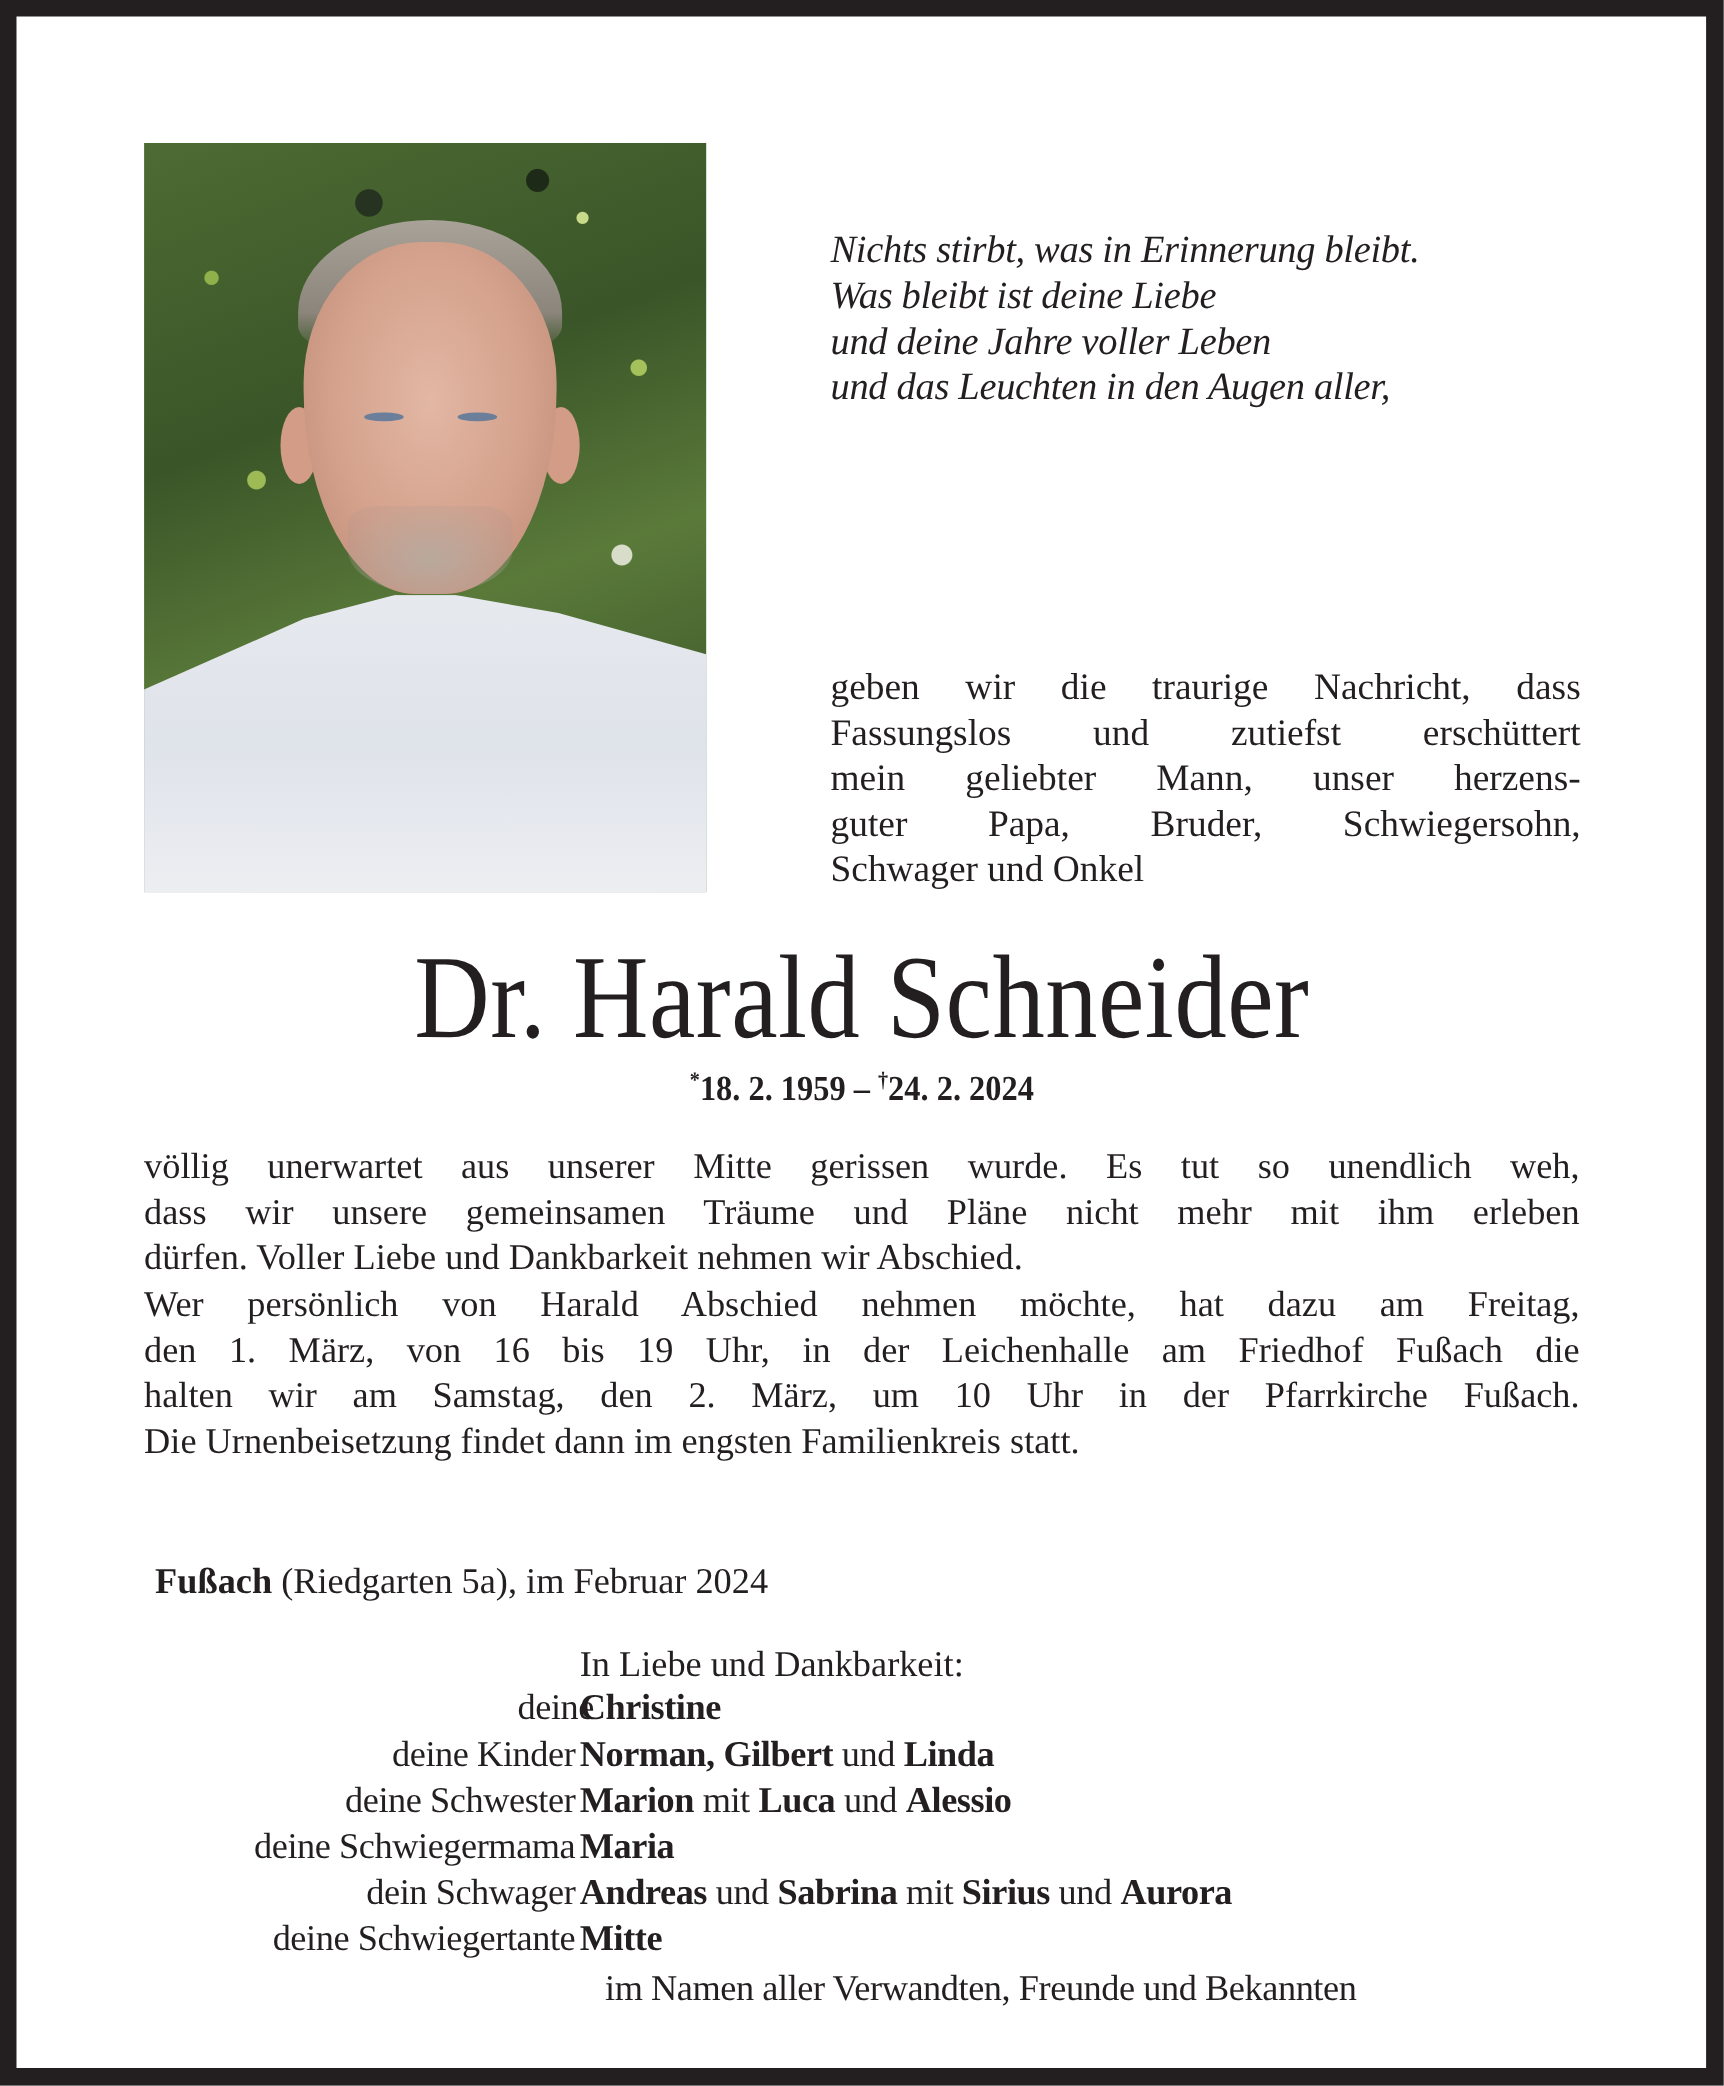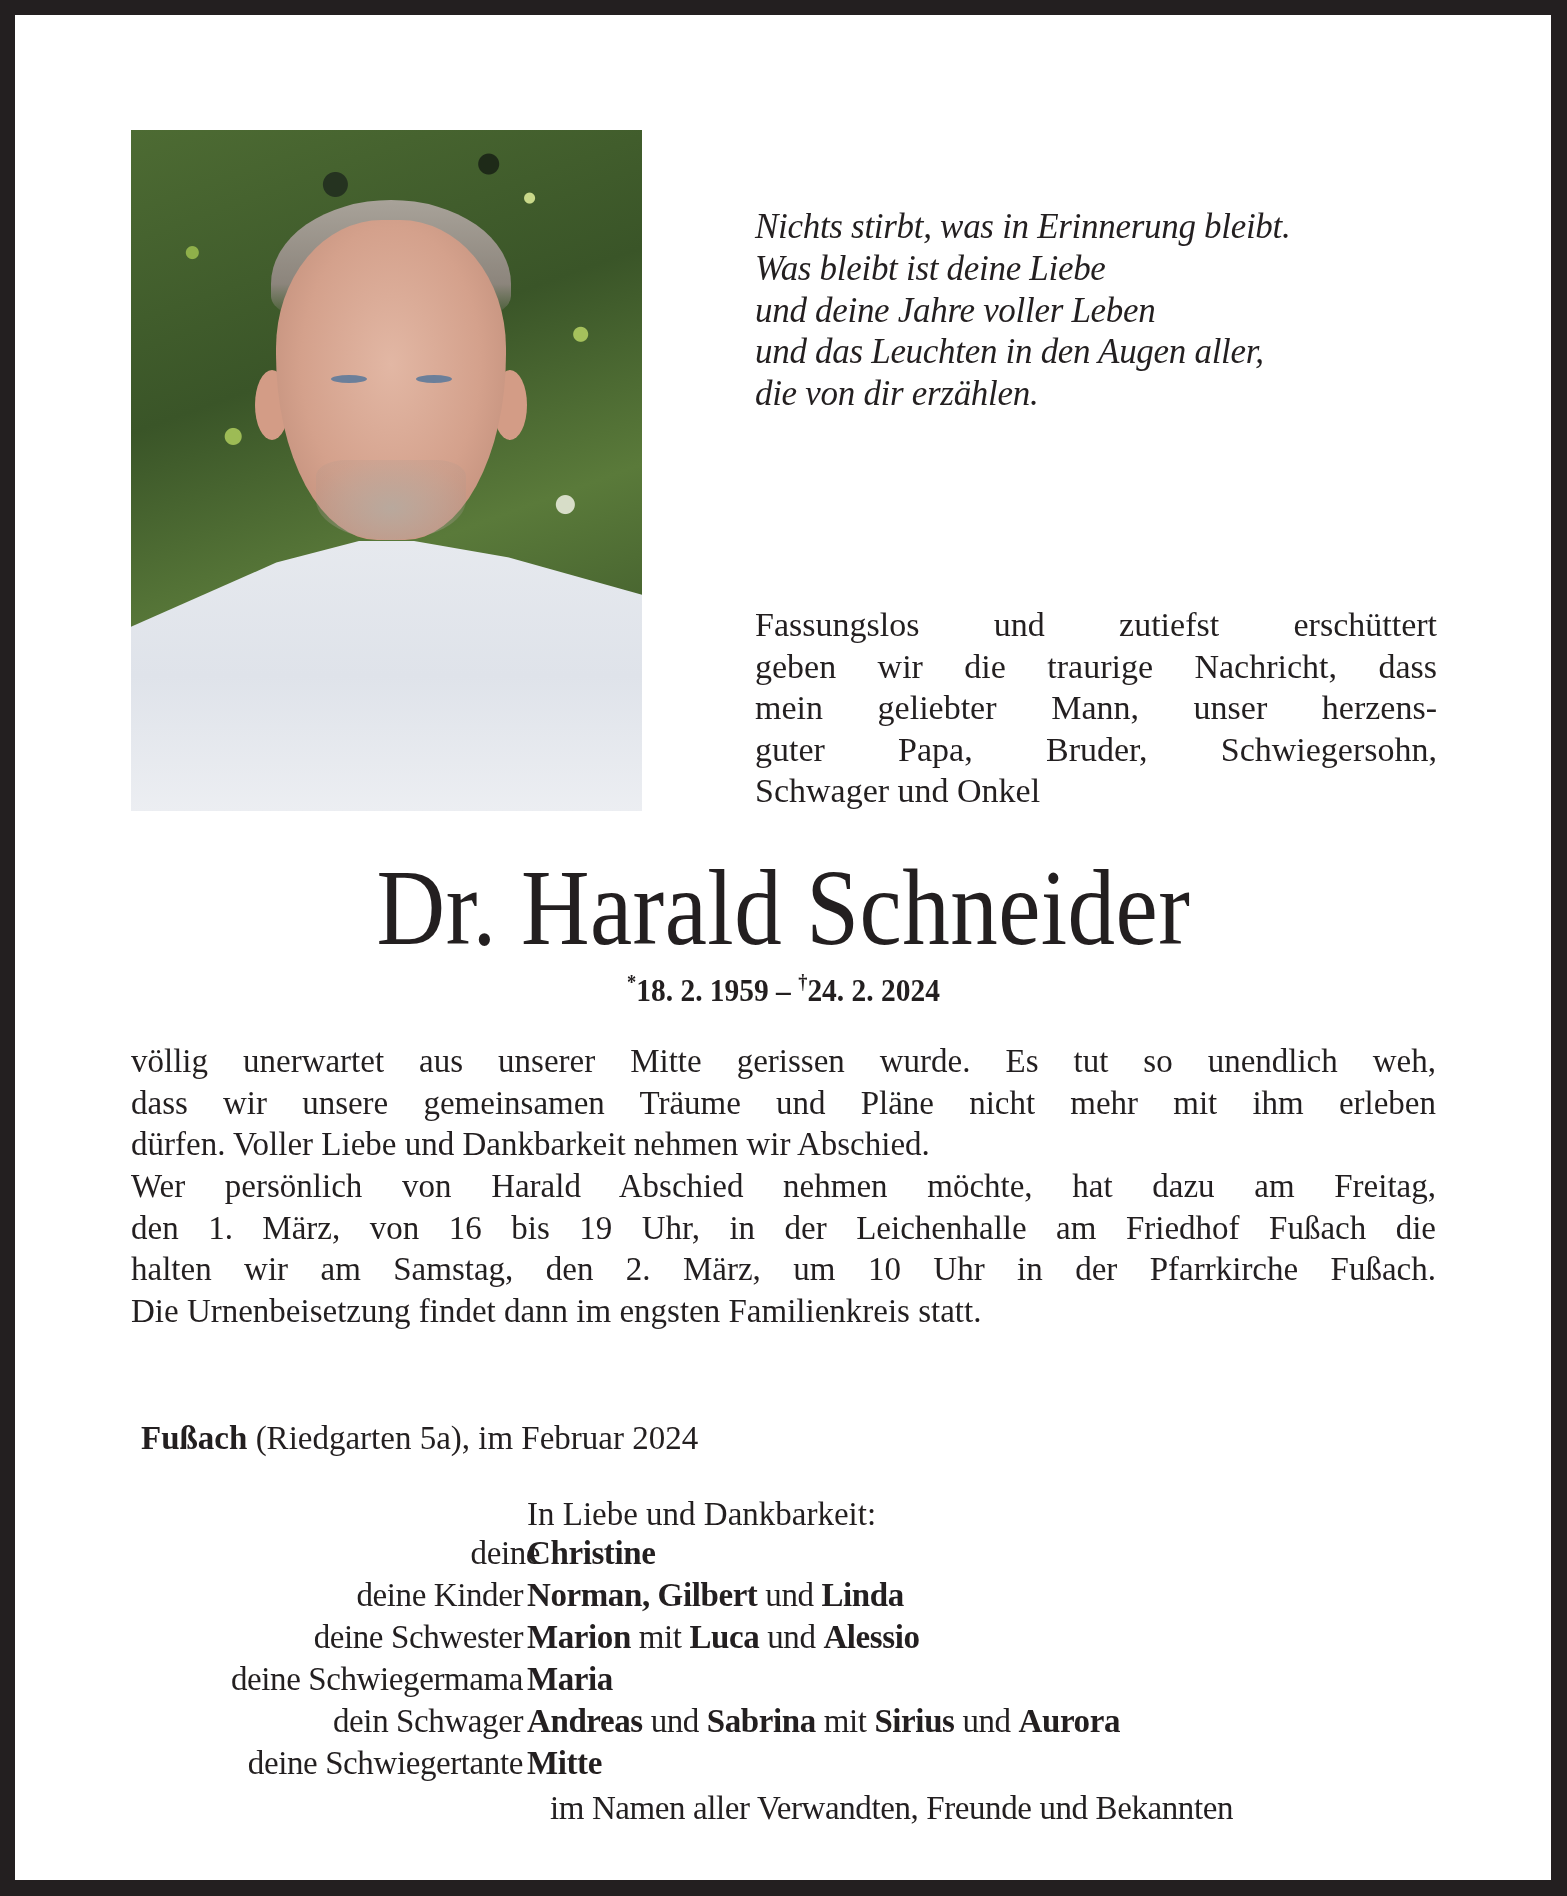--- a/index.html
+++ b/index.html
@@ -112,26 +112,25 @@
   <div class="eye l"></div>
   <div class="eye r"></div>
   <div class="beard"></div>
 </div>
 
 <div class="abs poem">
   <div>Nichts stirbt, was in Erinnerung bleibt.</div>
   <div>Was bleibt ist deine Liebe</div>
   <div>und deine Jahre voller Leben</div>
   <div>und das Leuchten in den Augen aller,</div>
-  <div>die von dir erzählen.</div>
 </div>
 
 <div class="abs announce">
+  <div class="jline">geben wir die traurige Nachricht, dass</div>
   <div class="jline">Fassungslos und zutiefst erschüttert</div>
-  <div class="jline">geben wir die traurige Nachricht, dass</div>
   <div class="jline">mein geliebter Mann, unser herzens-</div>
   <div class="jline">guter Papa, Bruder, Schwiegersohn,</div>
   <div class="lline">Schwager und Onkel</div>
 </div>
 
 <div class="abs name">Dr. Harald Schneider</div>
 
 <div class="abs dates"><sup>*</sup><span>18. 2. 1959</span><span> – </span><sup>†</sup><span>24. 2. 2024</span></div>
 
 <div class="abs body">

